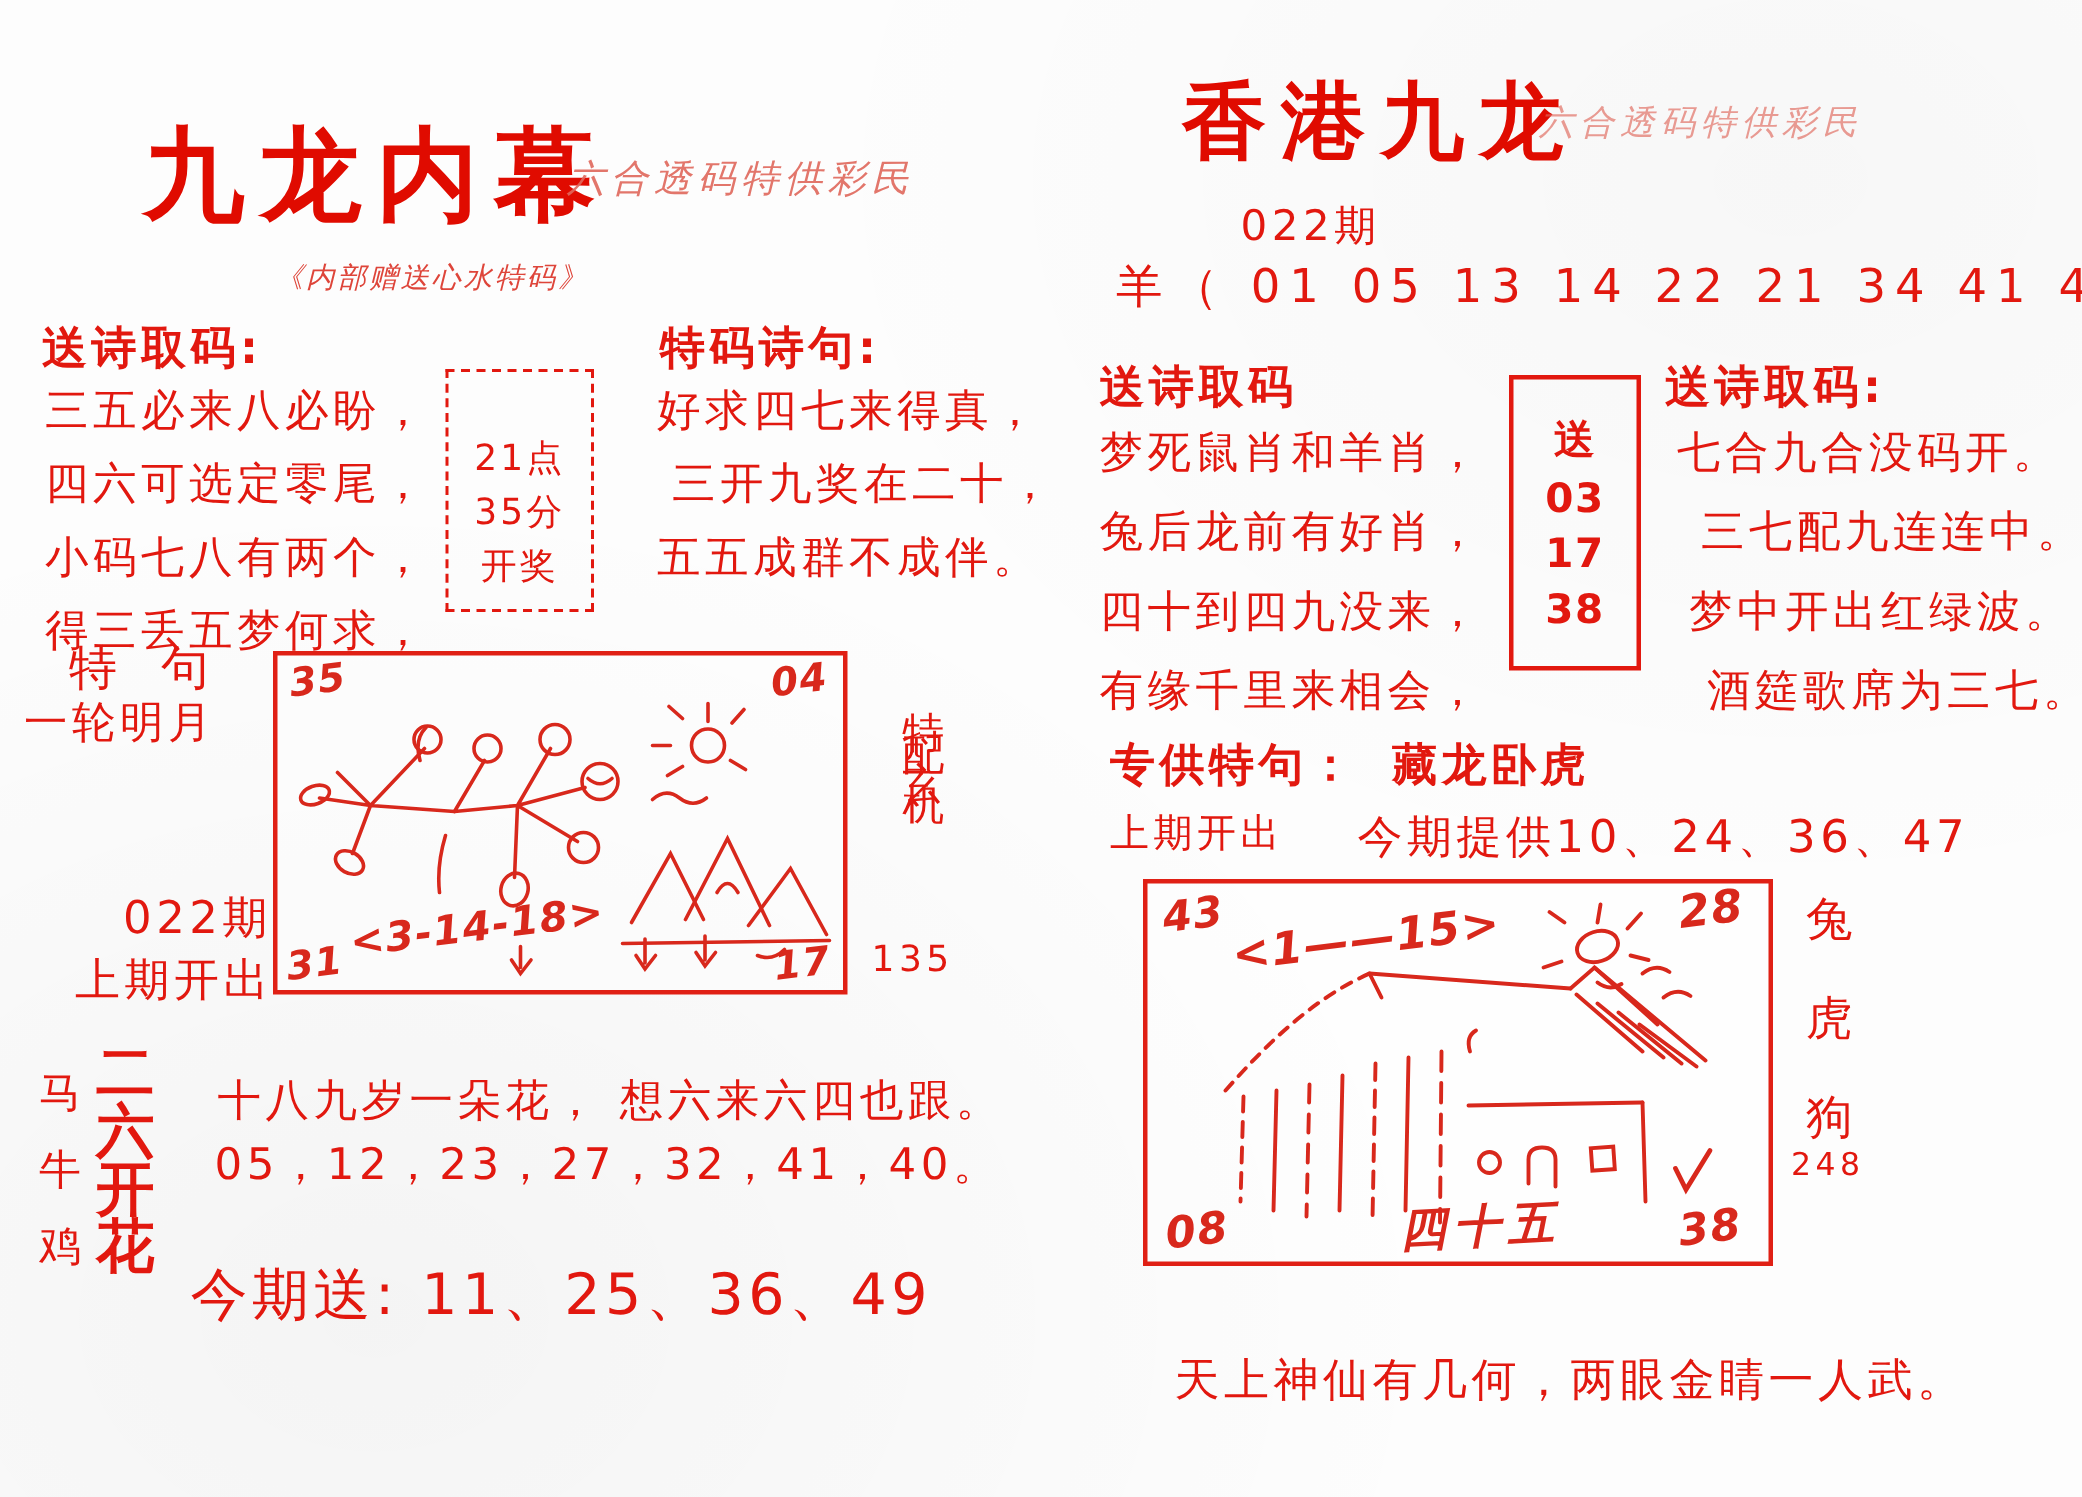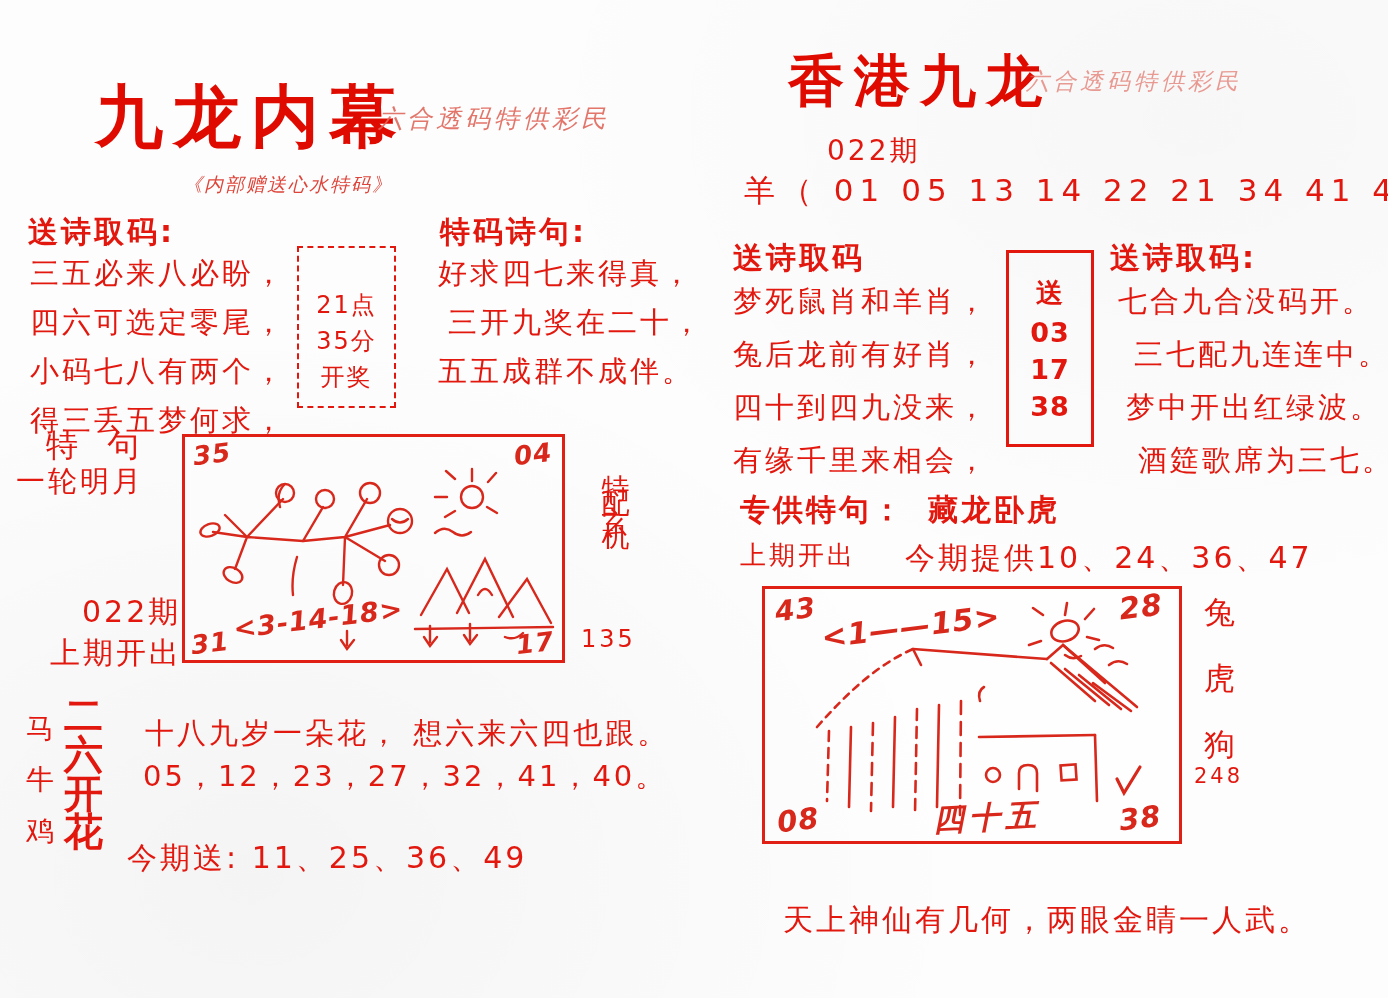--- a/index.html
+++ b/index.html
@@ -164,21 +164,21 @@
   </div>
   <div class="abs col flower-col">
     <span>二</span>
     <span>六</span>
     <span>开</span>
     <span>花</span>
   </div>
 
   <div class="abs line" style="left:145px; top:714px;">十八九岁一朵花， 想六来六四也跟。</div>
   <div class="abs line" style="left:143px; top:757px;">05，12，23，27，32，41，40。</div>
-  <div class="abs line" style="left:127px; top:838px; font-size:30px;">今期送: 11、25、36、49</div>
+  <div class="abs line" style="left:127px; top:838px; font-size:38px;">今期送: 11、25、36、49</div>
 
   <h1 class="abs big-title" style="left:788px; top:44px; font-size:56px;">香港九龙</h1>
   <div class="abs subtitle" style="left:1026px; top:66px; font-size:23px; opacity:.65;">六合透码特供彩民</div>
 
   <div class="abs line" style="left:827px; top:132px; font-size:28px;">022期</div>
   <div class="abs line" style="left:744px; top:170px; font-size:31px; letter-spacing:6px;">羊（ 01 05 13 14 22 21 34 41 47 49 ）牛</div>
 
   <div class="abs heading" style="left:733px; top:238px;">送诗取码</div>
   <div class="abs poem-r" style="left:733px; top:282px;">
     <div class="line">梦死鼠肖和羊肖，</div>

